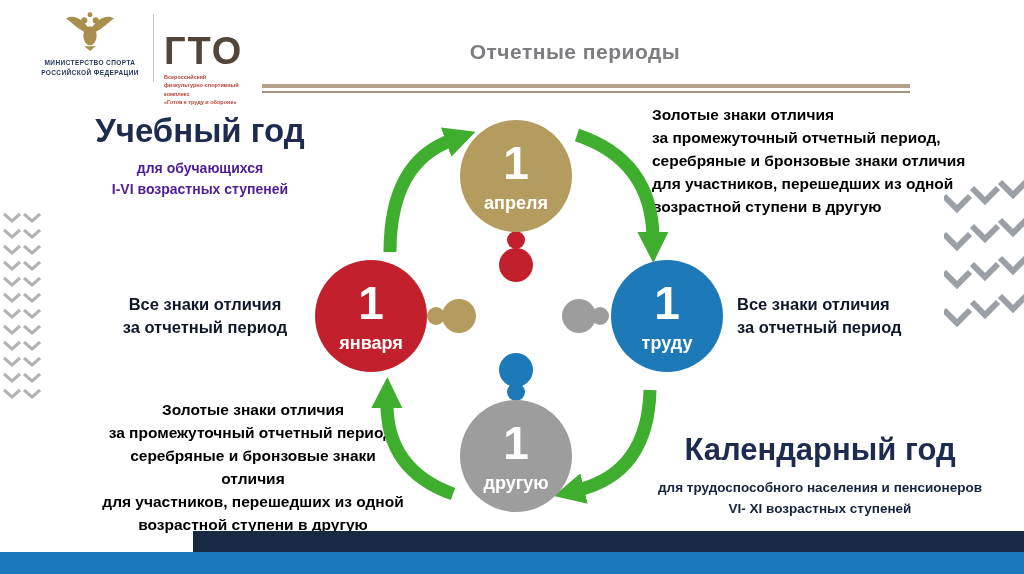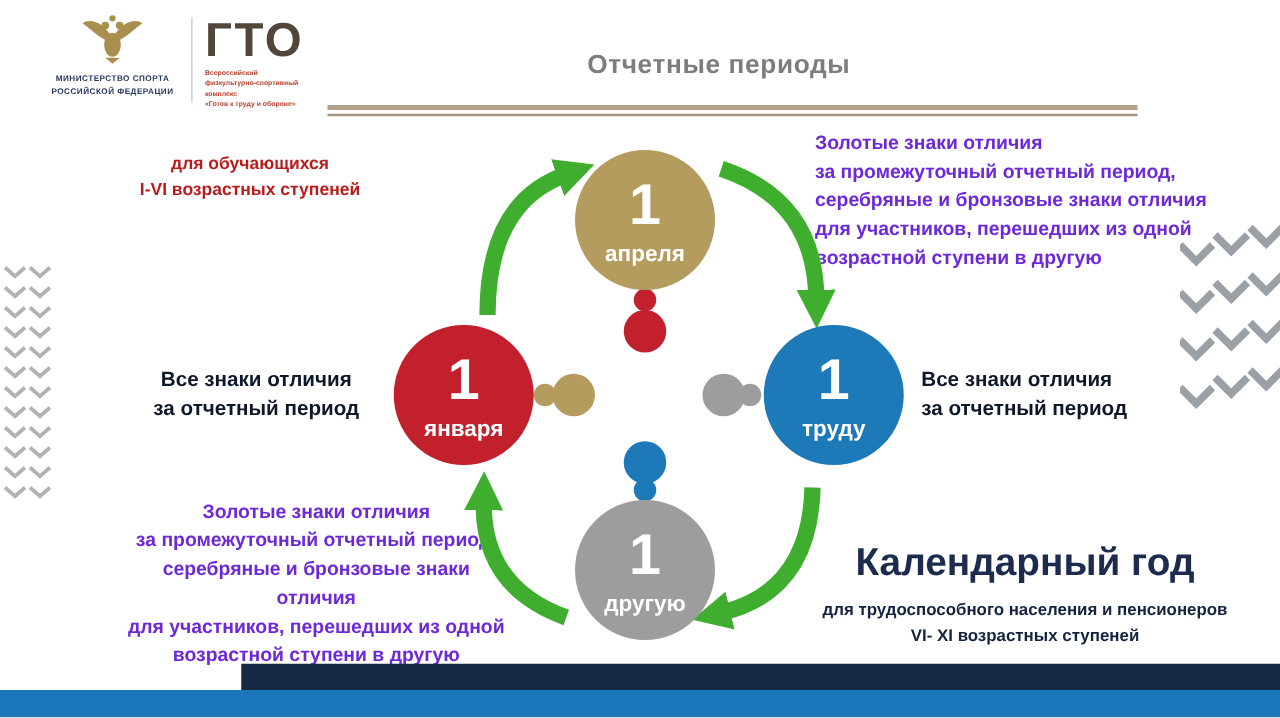--- a/index.html
+++ b/index.html
@@ -6,40 +6,40 @@
   html,body { margin:0; padding:0; background:#e8e8e8; }
   .slide {
     position:relative; width:1024px; height:574px; background:#ffffff;
     overflow:hidden; font-family:"Liberation Sans", sans-serif; margin:0 auto;
   }
   
   .ministry { position:absolute; left:28px; top:8px; width:124px; text-align:center; }
   .ministry-name { margin-top:2px; font-size:6.5px; font-weight:bold; color:#27365c;
     letter-spacing:.4px; line-height:1.6; white-space:pre-line; }
   .logo-divider { position:absolute; left:153px; top:14px; width:1px; height:68px; background:#c4c4c4; }
-  .gto { position:absolute; left:164px; top:14px; width:96px; }
+  .gto { position:absolute; left:164px; top:32px; width:96px; }
   .gto-text { font-size:38px; font-weight:900; color:#52453a; letter-spacing:2px; line-height:1; }
   .gto-tagline { margin-top:3px; font-size:5.5px; font-weight:bold; color:#b5412f;
     line-height:1.5; white-space:pre-line; }
   .slide-title { position:absolute; left:330px; top:40px; width:490px; text-align:center;
     font-size:21px; font-weight:bold; color:#7d7d81; letter-spacing:.5px; }
   .title-rule { position:absolute; left:262px; top:84px; width:648px; }
   .title-rule .r1 { height:4px; background:#b4a18c; }
   .title-rule .r2 { height:2px; background:#a39482; margin-top:3px; }
   
   .academic { position:absolute; left:55px; top:112px; width:290px; text-align:center; }
   .academic-title { font-size:33px; font-weight:bold; color:#1d2b4e; }
-  .academic-sub { margin-top:8px; font-size:14px; font-weight:bold; color:#b91c1c;
+  .academic-sub { margin-top:8px; font-size:14px; font-weight:bold; color:#4c1d95;
     line-height:1.5; white-space:pre-line; }
   .calendar { position:absolute; left:650px; top:418px; width:340px; text-align:center;margin-top:14px; }
   .calendar-title { font-size:31px; font-weight:bold; color:#1d2b4e; }
   .calendar-sub { margin-top:10px; font-size:13.5px; font-weight:bold; color:#15233f;
     line-height:1.55; white-space:pre-line; }
   
-  .note { font-size:15.5px; font-weight:bold; color:#6d28d9; line-height:23px; white-space:pre-line; }
+  .note { font-size:15.5px; font-weight:bold; color:#000000; line-height:23px; white-space:pre-line; }
   .note-top-right { position:absolute; left:652px; top:103px; width:330px; text-align:left; }
   .note-bottom-left { position:absolute; left:98px; top:398px; width:310px; text-align:center; }
   .badge { font-size:16.5px; font-weight:bold; color:#0f172a; line-height:1.4; white-space:pre-line; }
   .badge-left { position:absolute; left:100px; top:293px; width:210px; text-align:center; }
   .badge-right { position:absolute; left:737px; top:293px; width:220px; text-align:left; }
   
   .arrows { position:absolute; left:0; top:0; pointer-events:none; }
   .node { position:absolute; width:112px; height:112px; border-radius:50%;
     display:flex; flex-direction:column; align-items:center; justify-content:center; color:#fff; }
   .node .day { font-size:46px; font-weight:bold; line-height:1; }
@@ -139,20 +139,21 @@
       <use href="#rch" x="56" y="42"></use>
     <use href="#rch" x="0" y="94"></use>
       <use href="#rch" x="28" y="86"></use>
       <use href="#rch" x="56" y="80"></use>
     <use href="#rch" x="0" y="132"></use>
       <use href="#rch" x="28" y="124"></use>
       <use href="#rch" x="56" y="118"></use>
   </svg>
 
   <div class="academic">
+    <div class="academic-title">Учебный год</div>
     <div class="academic-sub">для обучающихся
 I-VI возрастных ступеней</div>
   </div>
 
   <div class="calendar">
     <div class="calendar-title">Календарный год</div>
     <div class="calendar-sub">для трудоспособного населения и пенсионеров
 VI- XI возрастных ступеней</div>
   </div>
 

